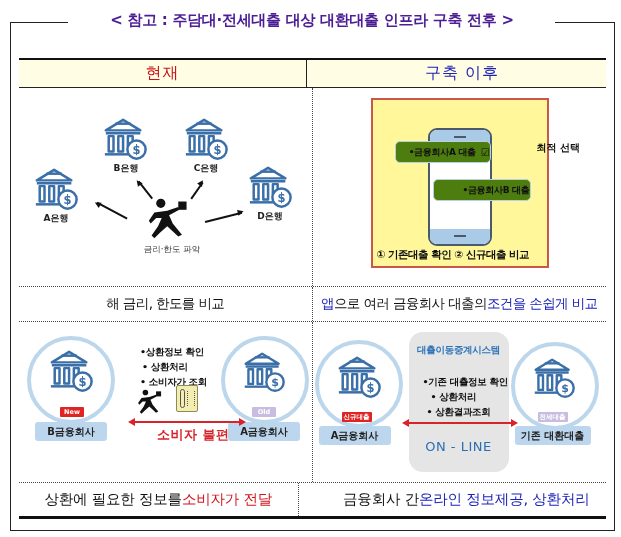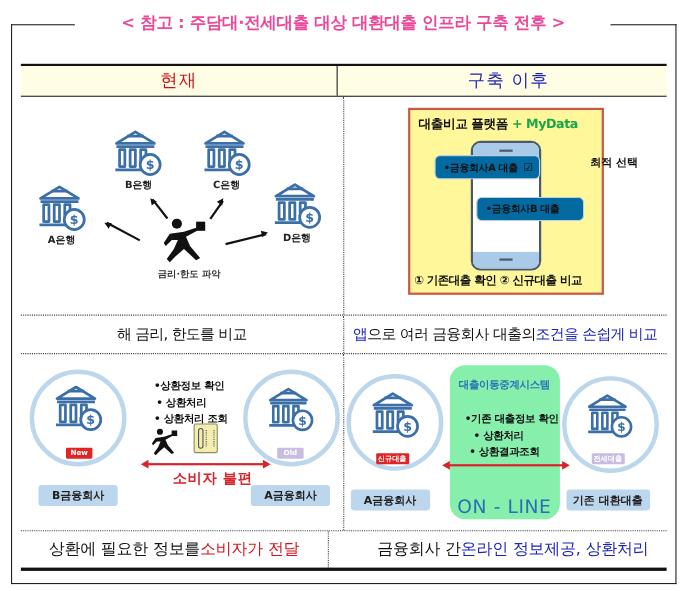--- a/index.html
+++ b/index.html
@@ -7,21 +7,21 @@
   body { font-family: "DejaVu Sans", sans-serif; position: relative; color: #111; }
 
   .frame {
     position: absolute; left: 10px; top: 22px; width: 605px; height: 509px;
     border: 1.5px solid #222; border-top: none;
   }
   .frame-top-left { position: absolute; left: 10px; top: 22px; width: 58px; height: 0; border-top: 1.5px solid #222; }
   .frame-top-right { position: absolute; left: 555px; top: 22px; width: 60px; height: 0; border-top: 1.5px solid #222; }
   .title {
     position: absolute; left: 70px; top: 11px; width: 484px; text-align: center;
-    font-size: 15px; font-weight: bold; letter-spacing: -0.3px; color: #ec4899; white-space: nowrap;
+    font-size: 15px; font-weight: bold; letter-spacing: -0.3px; color: #4c1d95; white-space: nowrap;
   }
 
   .table { position: absolute; left: 19px; top: 58px; width: 587px; }
   .row { position: relative; display: flex; width: 100%; }
   .cell { position: relative; width: 50%; }
   .cell.left { border-right: 1px dotted #444; }
 
   .hdr { height: 30px; background: #fffde3; border-top: 2.5px solid #111; border-bottom: 1px solid #222; gap: 11px; }
   .hdr .cell { display: flex; align-items: center; justify-content: center; font-size: 16px; letter-spacing: 1px; }
   .hdr .left { color: #c8141e; border-right: 1px solid #222; }
@@ -44,39 +44,39 @@
   .arrow::after { content: ""; position: absolute; right: -2px; top: -3px; border-left: 6px solid #111; border-top: 3.5px solid transparent; border-bottom: 3.5px solid transparent; }
 
   
   .platform { position: absolute; left: 58px; top: 10px; width: 178px; height: 170px; background: #fff79a; border: 2px solid #c9574a; }
   .pf-title { position: absolute; left: 8px; top: 5px; font-size: 11.5px; font-weight: bold; white-space: nowrap; letter-spacing: -0.4px; }
   .pf-title .green { color: #1aa64a; }
   .phone { position: absolute; left: 55px; top: 28px; width: 64px; height: 118px; background: #fff; border: 2.5px solid #4a5a6a; border-radius: 9px; overflow: hidden; }
   .phone .top, .phone .bot { position: absolute; left: 0; width: 100%; height: 15px; background: #a9cbe8; }
   .phone .top { top: 0; } .phone .bot { bottom: 0; }
   .phone .top::after, .phone .bot::after { content: ""; position: absolute; left: 24px; top: 6px; width: 12px; height: 2px; background: #4a5a6a; }
-  .bubble { position: absolute; background: #0369a1; border: 1px solid #b9cfe3; border-radius: 5px; font-size: 9px; font-weight: bold; display: flex; align-items: center; padding-left: 8px; white-space: nowrap; letter-spacing: -0.3px; }
+  .bubble { position: absolute; background: #4d7c0f; border: 1px solid #b9cfe3; border-radius: 5px; font-size: 9px; font-weight: bold; display: flex; align-items: center; padding-left: 8px; white-space: nowrap; letter-spacing: -0.3px; justify-content: flex-end; }
   .pick { position: absolute; left: 118px; top: 41px; font-size: 10px; font-weight: bold; white-space: nowrap; padding-left: 46px; }
   .pf-foot { position: absolute; left: 4px; bottom: 4px; font-size: 10.5px; font-weight: bold; white-space: nowrap; letter-spacing: -0.5px; }
 
   
   .circle { position: absolute; width: 88px; height: 88px; border-radius: 50%; border: 4px solid #bcd6ec; background: #fff; }
-  .firm { position: absolute; height: 19px; background: #bcd6ee; border-radius: 3px; font-size: 10px; font-weight: bold; display: flex; align-items: center; justify-content: center; color: #222; white-space: nowrap; margin-top: 19px; }
+  .firm { position: absolute; height: 19px; background: #bcd6ee; border-radius: 3px; font-size: 10px; font-weight: bold; display: flex; align-items: center; justify-content: center; color: #222; white-space: nowrap; }
   .tag { position: absolute; height: 10px; font-size: 6.5px; font-weight: bold; color: #fff; display: flex; align-items: center; justify-content: center; border-radius: 1px; }
   .tag.new { background: #e02424; }
   .tag.old { background: #c8bde0; }
   .steps { position: absolute; font-size: 9.5px; font-weight: bold; line-height: 15px; white-space: nowrap; letter-spacing: -0.3px; }
   .double-arrow { position: absolute; height: 2px; background: #d9232a; }
   .double-arrow::before, .double-arrow::after { content: ""; position: absolute; top: -3.5px; border-top: 4.5px solid transparent; border-bottom: 4.5px solid transparent; }
   .double-arrow::before { left: -3px; border-right: 7px solid #d9232a; }
   .double-arrow::after { right: -3px; border-left: 7px solid #d9232a; }
   .inconv { position: absolute; font-size: 13px; font-weight: bold; color: #d9232a; white-space: nowrap; letter-spacing: 0.5px; }
-  .system-box { position: absolute; left: 96px; top: 10px; width: 100px; height: 140px; background: #86efac; border-radius: 14px; }
+  .system-box { position: absolute; left: 96px; top: 10px; width: 100px; height: 140px; background: #e5e5e5; border-radius: 14px; }
   .sys-title { position: absolute; left: 0; top: 12px; width: 100%; text-align: center; font-size: 9.5px; font-weight: bold; color: #2c74b9; white-space: nowrap; letter-spacing: -0.3px; }
-  .online { position: absolute; left: 0; top: 107px; width: 100%; text-align: center; font-size: 17px; color: #2a6fb3; letter-spacing: 0.5px; margin-top: 12px; }
+  .online { position: absolute; left: 0; top: 107px; width: 100%; text-align: center; font-size: 13px; color: #2a6fb3; letter-spacing: 0.5px; }
 </style>
 </head>
 <body>
 
 <svg width="0" height="0" style="position:absolute">
   <defs>
     <symbol id="bank-sym" viewBox="0 0 48 48">
       <g fill="none" stroke="#3b6fa8" stroke-width="2.6" stroke-linejoin="round">
         <path d="M4 15 L22 4 L40 15 Z"></path>
         <line x1="4" y1="18" x2="40" y2="18"></line>
@@ -132,29 +132,25 @@
       <div class="bank-label" style="left:226px;top:122px">D은행</div>
 
       <div class="arrow" style="left:108px;top:130px;width:34px;transform:rotate(-152deg)"></div>
       <div class="arrow" style="left:133px;top:110px;width:22px;transform:rotate(-128deg)"></div>
       <div class="arrow" style="left:172px;top:110px;width:20px;transform:rotate(-55deg)"></div>
       <div class="arrow" style="left:186px;top:133px;width:38px;transform:rotate(-14deg)"></div>
 
       <svg style="position:absolute;left:128px;top:108px;width:46px;height:46px">
           <use href="#runner-sym"></use>
         </svg>
-      <div style="position:absolute;left:118px;top:156px;width:70px;text-align:center;font-size:8.5px;font-weight:bold;color:#333">금리·한도 파악</div>
+      <div style="position:absolute;left:118px;top:156px;width:70px;text-align:center;font-size:8.5px;font-weight:normal;color:#333">금리·한도 파악</div>
     </div>
 
     <div class="cell right">
       <div class="platform">
-        <div class="pf-title">
-          <span>대출비교 플랫폼</span>
-          <span class="green">+ MyData</span>
-        </div>
         <div class="phone">
           <div class="top"></div>
           <div class="bot"></div>
         </div>
         <div class="bubble" style="left:22px;top:41px;width:96px;height:22px">
           <span>•금융회사A 대출</span>
           <span style="margin-left:5px;font-size:10px">☑</span>
         </div>
         <div class="bubble" style="left:60px;top:79px;width:98px;height:22px">
           <span>•금융회사B 대출</span>
@@ -190,21 +186,21 @@
         <svg style="position:absolute;left:17px;top:10px;width:44px;height:44px">
             <use href="#bank-sym"></use>
           </svg>
       </div>
       <div class="tag old" style="left:233px;top:85px;width:24px">Old</div>
       <div class="firm" style="left:209px;top:100px;width:72px">A금융회사</div>
 
       <div class="steps" style="left:121px;top:22px">
         <div>•상환정보 확인</div>
         <div style="padding-left:2px">• 상환처리</div>
-        <div>• 상환처리 조회</div>
+        <div>• 소비자가 조회</div>
       </div>
       <svg style="position:absolute;left:118px;top:66px;width:28px;height:28px">
           <use href="#runner-sym"></use>
         </svg>
       <div style="position:absolute;left:157px;top:63px;width:22px;height:27px;background:#f3eeb0;border:1px solid #8a8a5a;border-radius:2px">
         <div style="position:absolute;left:3px;top:3px;width:5px;height:19px;border:1.5px solid #555;border-radius:3px"></div>
         <div style="position:absolute;left:10px;top:5px;width:8px;height:15px;border-left:1.5px dotted #555;border-right:1.5px dotted #555"></div>
       </div>
       <div class="double-arrow" style="left:112px;top:99px;width:112px"></div>
       <div class="inconv" style="left:138px;top:104px">소비자 불편</div>

